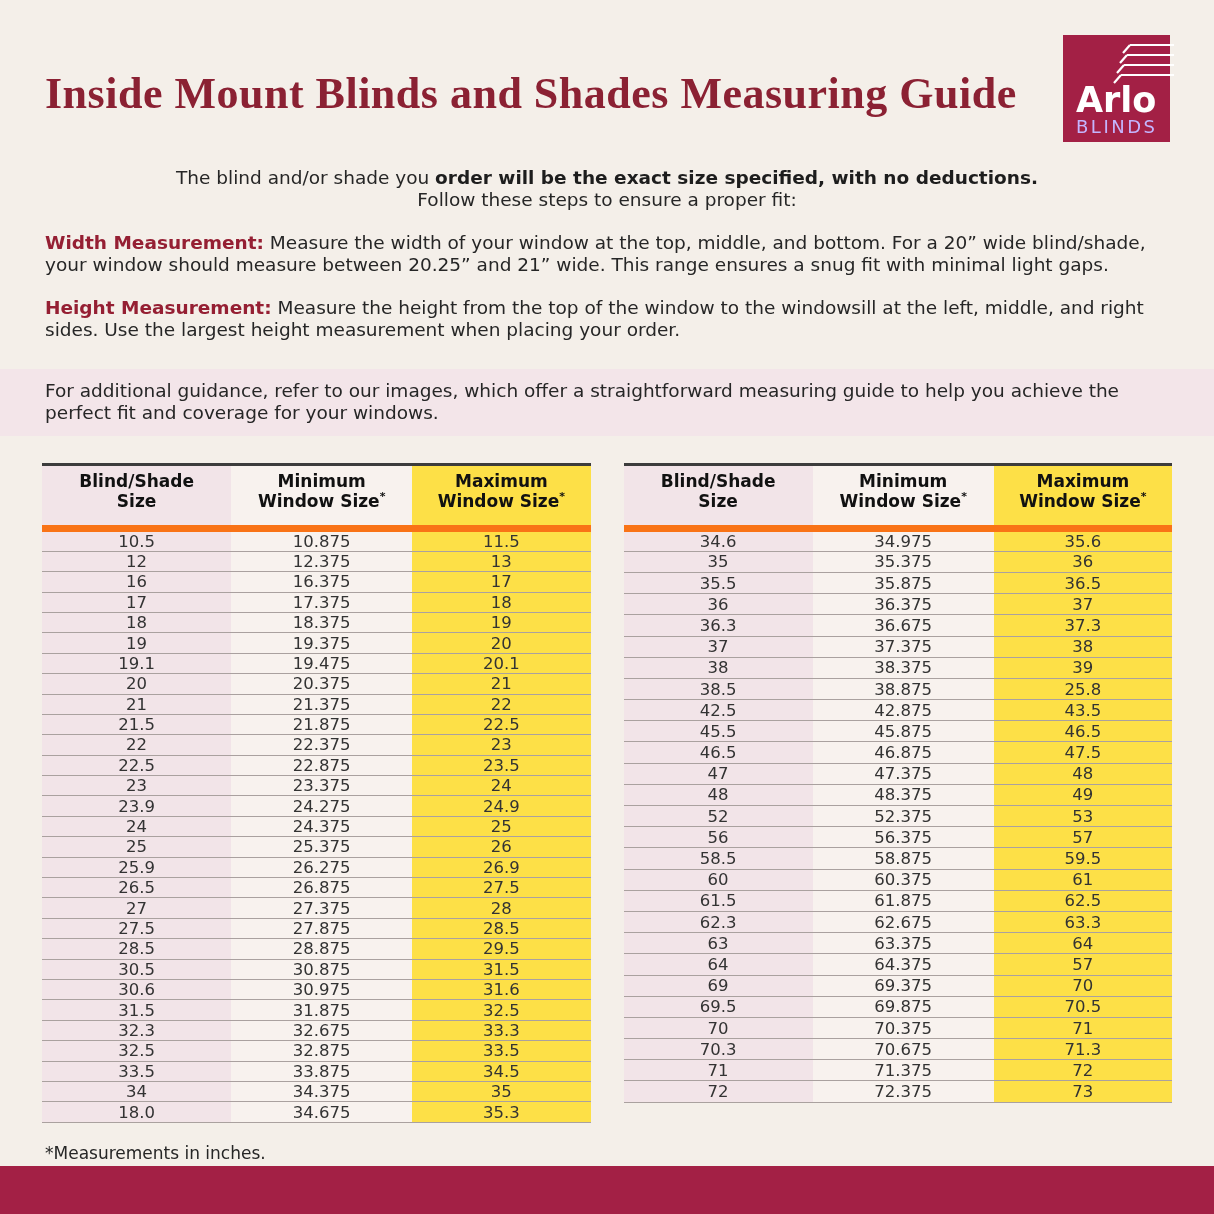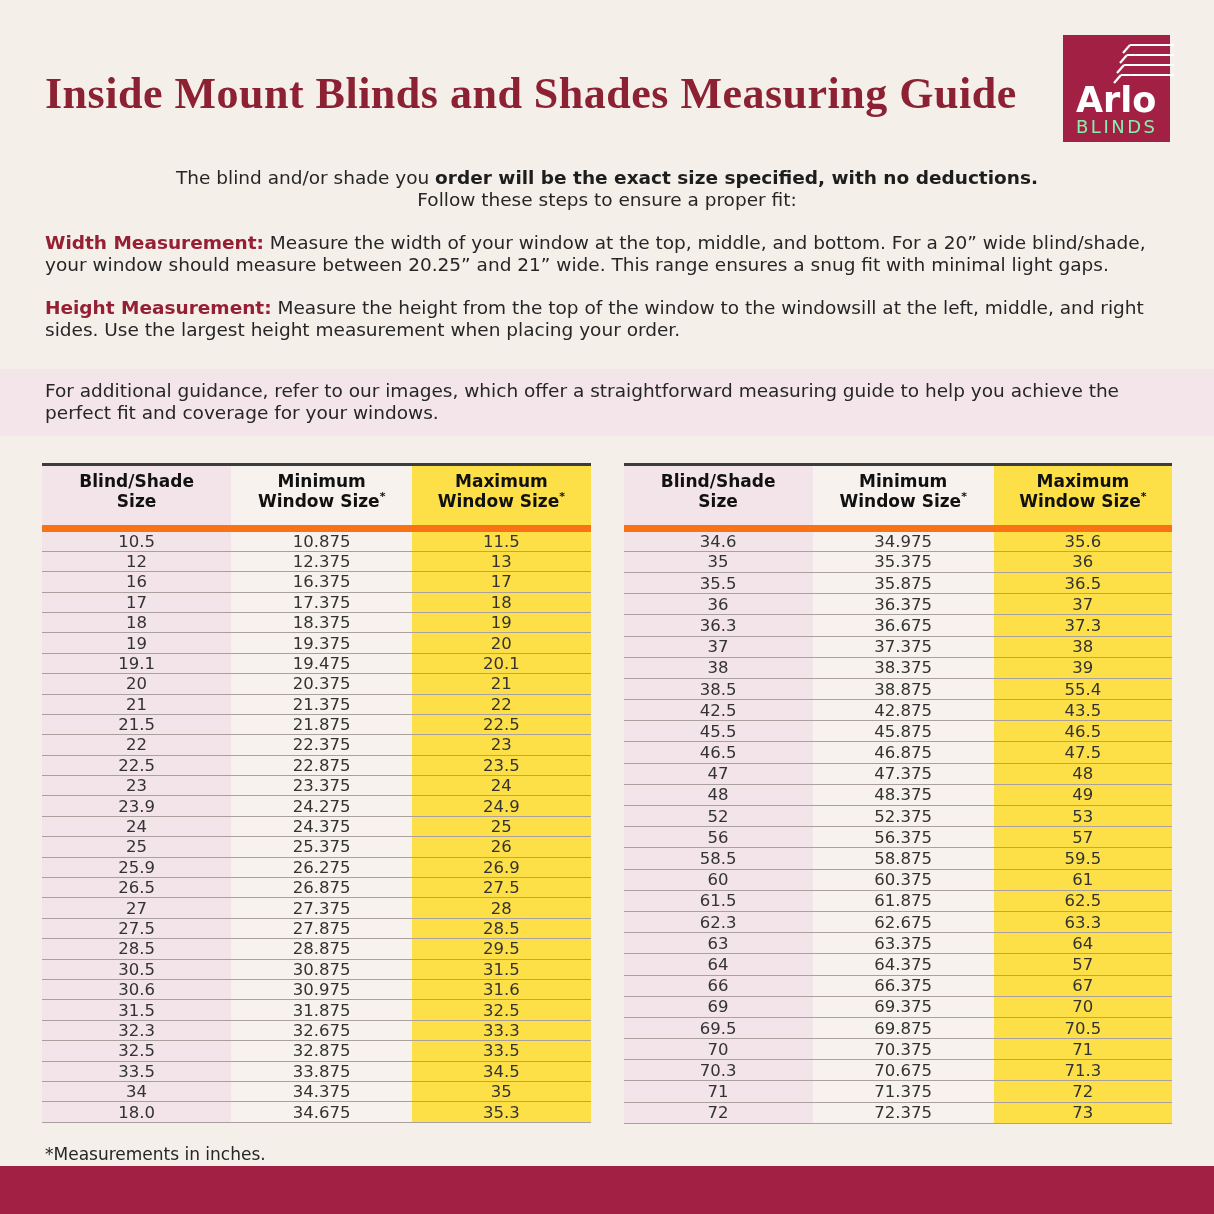--- a/index.html
+++ b/index.html
@@ -21,21 +21,21 @@
     letter-spacing:0.5px;
   }
   .logo { width:107px; height:107px; background:#a32045; position:relative; flex:0 0 auto; }
   .logo-icon { position:absolute; top:5px; right:-4px; }
   .logo-name {
     position:absolute; left:13px; bottom:24px;
     color:#ffffff; font-size:35px; font-weight:600; line-height:1;
   }
   .logo-sub {
     position:absolute; left:13px; bottom:6px;
-    color:#86efac; font-size:18px; font-weight:400; letter-spacing:2.5px; line-height:1;margin-top:13px;
+    color:#c4b5fd; font-size:18px; font-weight:400; letter-spacing:2.5px; line-height:1;margin-top:13px;
   }
   .content { padding:0 45px; }
   .para { font-size:18.5px; line-height:22px; margin-top:21px; color:#262626; }
   .para.first { margin-top:25px;text-align:center; }
   .bold { font-weight:bold; color:#1d1d1d; }
   .red-label { font-weight:bold; color:#951f33; }
   .band {
     background:#f3e5e9;
     margin-top:28px;
     padding:11px 45px 12px 45px;
@@ -313,21 +313,21 @@
           <td>38</td>
         </tr>
         <tr>
           <td>38</td>
           <td>38.375</td>
           <td>39</td>
         </tr>
         <tr>
           <td>38.5</td>
           <td>38.875</td>
-          <td>55.4</td>
+          <td>25.8</td>
         </tr>
         <tr>
           <td>42.5</td>
           <td>42.875</td>
           <td>43.5</td>
         </tr>
         <tr>
           <td>45.5</td>
           <td>45.875</td>
           <td>46.5</td>
@@ -381,25 +381,20 @@
           <td>63</td>
           <td>63.375</td>
           <td>64</td>
         </tr>
         <tr>
           <td>64</td>
           <td>64.375</td>
           <td>57</td>
         </tr>
         <tr>
-          <td>66</td>
-          <td>66.375</td>
-          <td>67</td>
-        </tr>
-        <tr>
           <td>69</td>
           <td>69.375</td>
           <td>70</td>
         </tr>
         <tr>
           <td>69.5</td>
           <td>69.875</td>
           <td>70.5</td>
         </tr>
         <tr>

